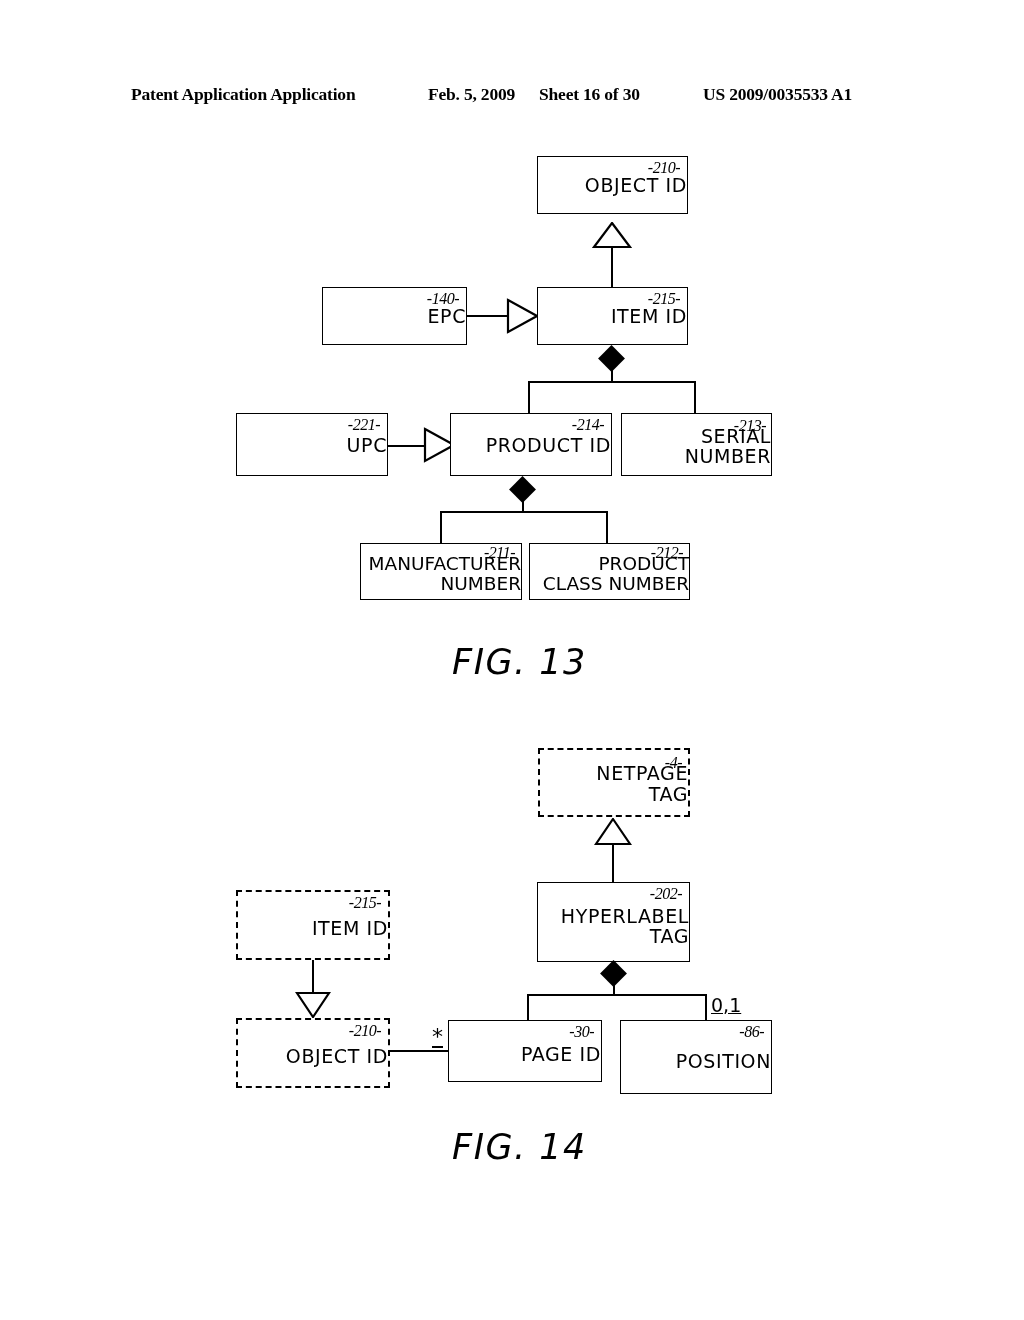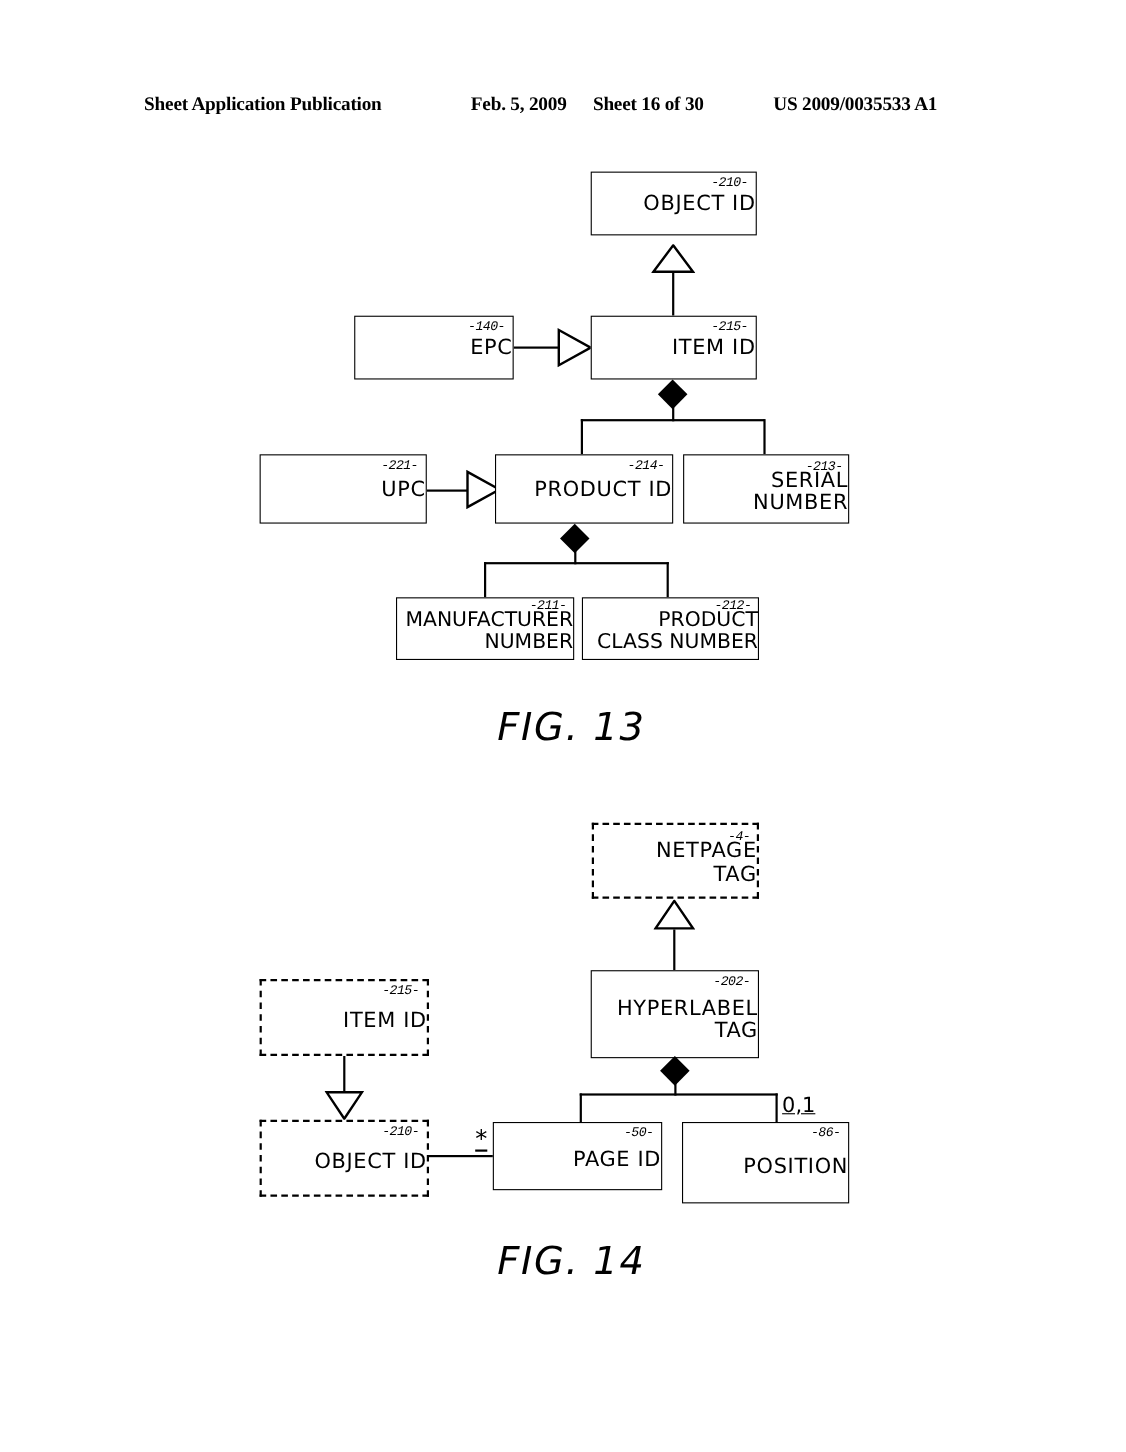--- a/index.html
+++ b/index.html
@@ -57,23 +57,23 @@
   .node.dashed {
     border-style: dashed;
     border-width: 2px;
     border-color: #000;
   }
 
   .node .ref {
     position: absolute;
     right: 7px;
     top: 3px;
-    font-family: Liberation Mono, monospace;
+    font-family: Liberation Serif, serif;
     font-style: italic;
-    font-size: 12px;
+    font-size: 16px;
     letter-spacing: -0.5px;
     line-height: 1;
     z-index: 5;
     white-space: nowrap;
     text-align: right;
   }
 
   .node .nlabel {
     position: absolute;
     left: 0;
@@ -136,21 +136,21 @@
     letter-spacing: 1.5px;
     line-height: 1;
     white-space: nowrap;
     z-index: 6;
   }
 </style>
 </head>
 <body>
 
 <div id="page-header">
-  <span class="h-pub">Sheet Application Publication</span>
+  <span class="h-pub">Patent Application Application</span>
   <span class="h-date">Feb. 5, 2009</span>
   <span class="h-sheet">Sheet 16 of 30</span>
   <span class="h-num">US 2009/0035533 A1</span>
 </div>
 
 <div class="fig-canvas">
 
   <div class="node" style="left:537px; top:156px; width:151px; height:58px;">
     <span class="ref">-210-</span>
     <span class="nlabel">OBJECT ID</span>
@@ -259,21 +259,21 @@
     <span class="nlabel" style="top:54%;">OBJECT ID</span>
   </div>
 
   <div class="diamond" style="left:604px; top:964px; width:19px; height:19px;"></div>
   <div class="vline" style="left:613px; top:979px; width:1.7px; height:17px;"></div>
   <div class="hline" style="left:527px; top:994px; width:180px; height:1.7px;"></div>
   <div class="vline" style="left:527px; top:994px; width:1.7px; height:27px;"></div>
   <div class="vline" style="left:705px; top:994px; width:1.7px; height:27px;"></div>
 
   <div class="node" style="left:448px; top:1020px; width:154px; height:62px;">
-    <span class="ref">-50-</span>
+    <span class="ref">-30-</span>
     <span class="nlabel" style="top:55%;">PAGE ID</span>
   </div>
 
   <div class="node" style="left:620px; top:1020px; width:152px; height:74px;">
     <span class="ref">-86-</span>
     <span class="nlabel" style="top:55%;">POSITION</span>
   </div>
 
   <div class="hline" style="left:390px; top:1050px; width:59px; height:1.7px;"></div>
   <span class="mult star" style="left:432px; top:1026px;">*</span>

